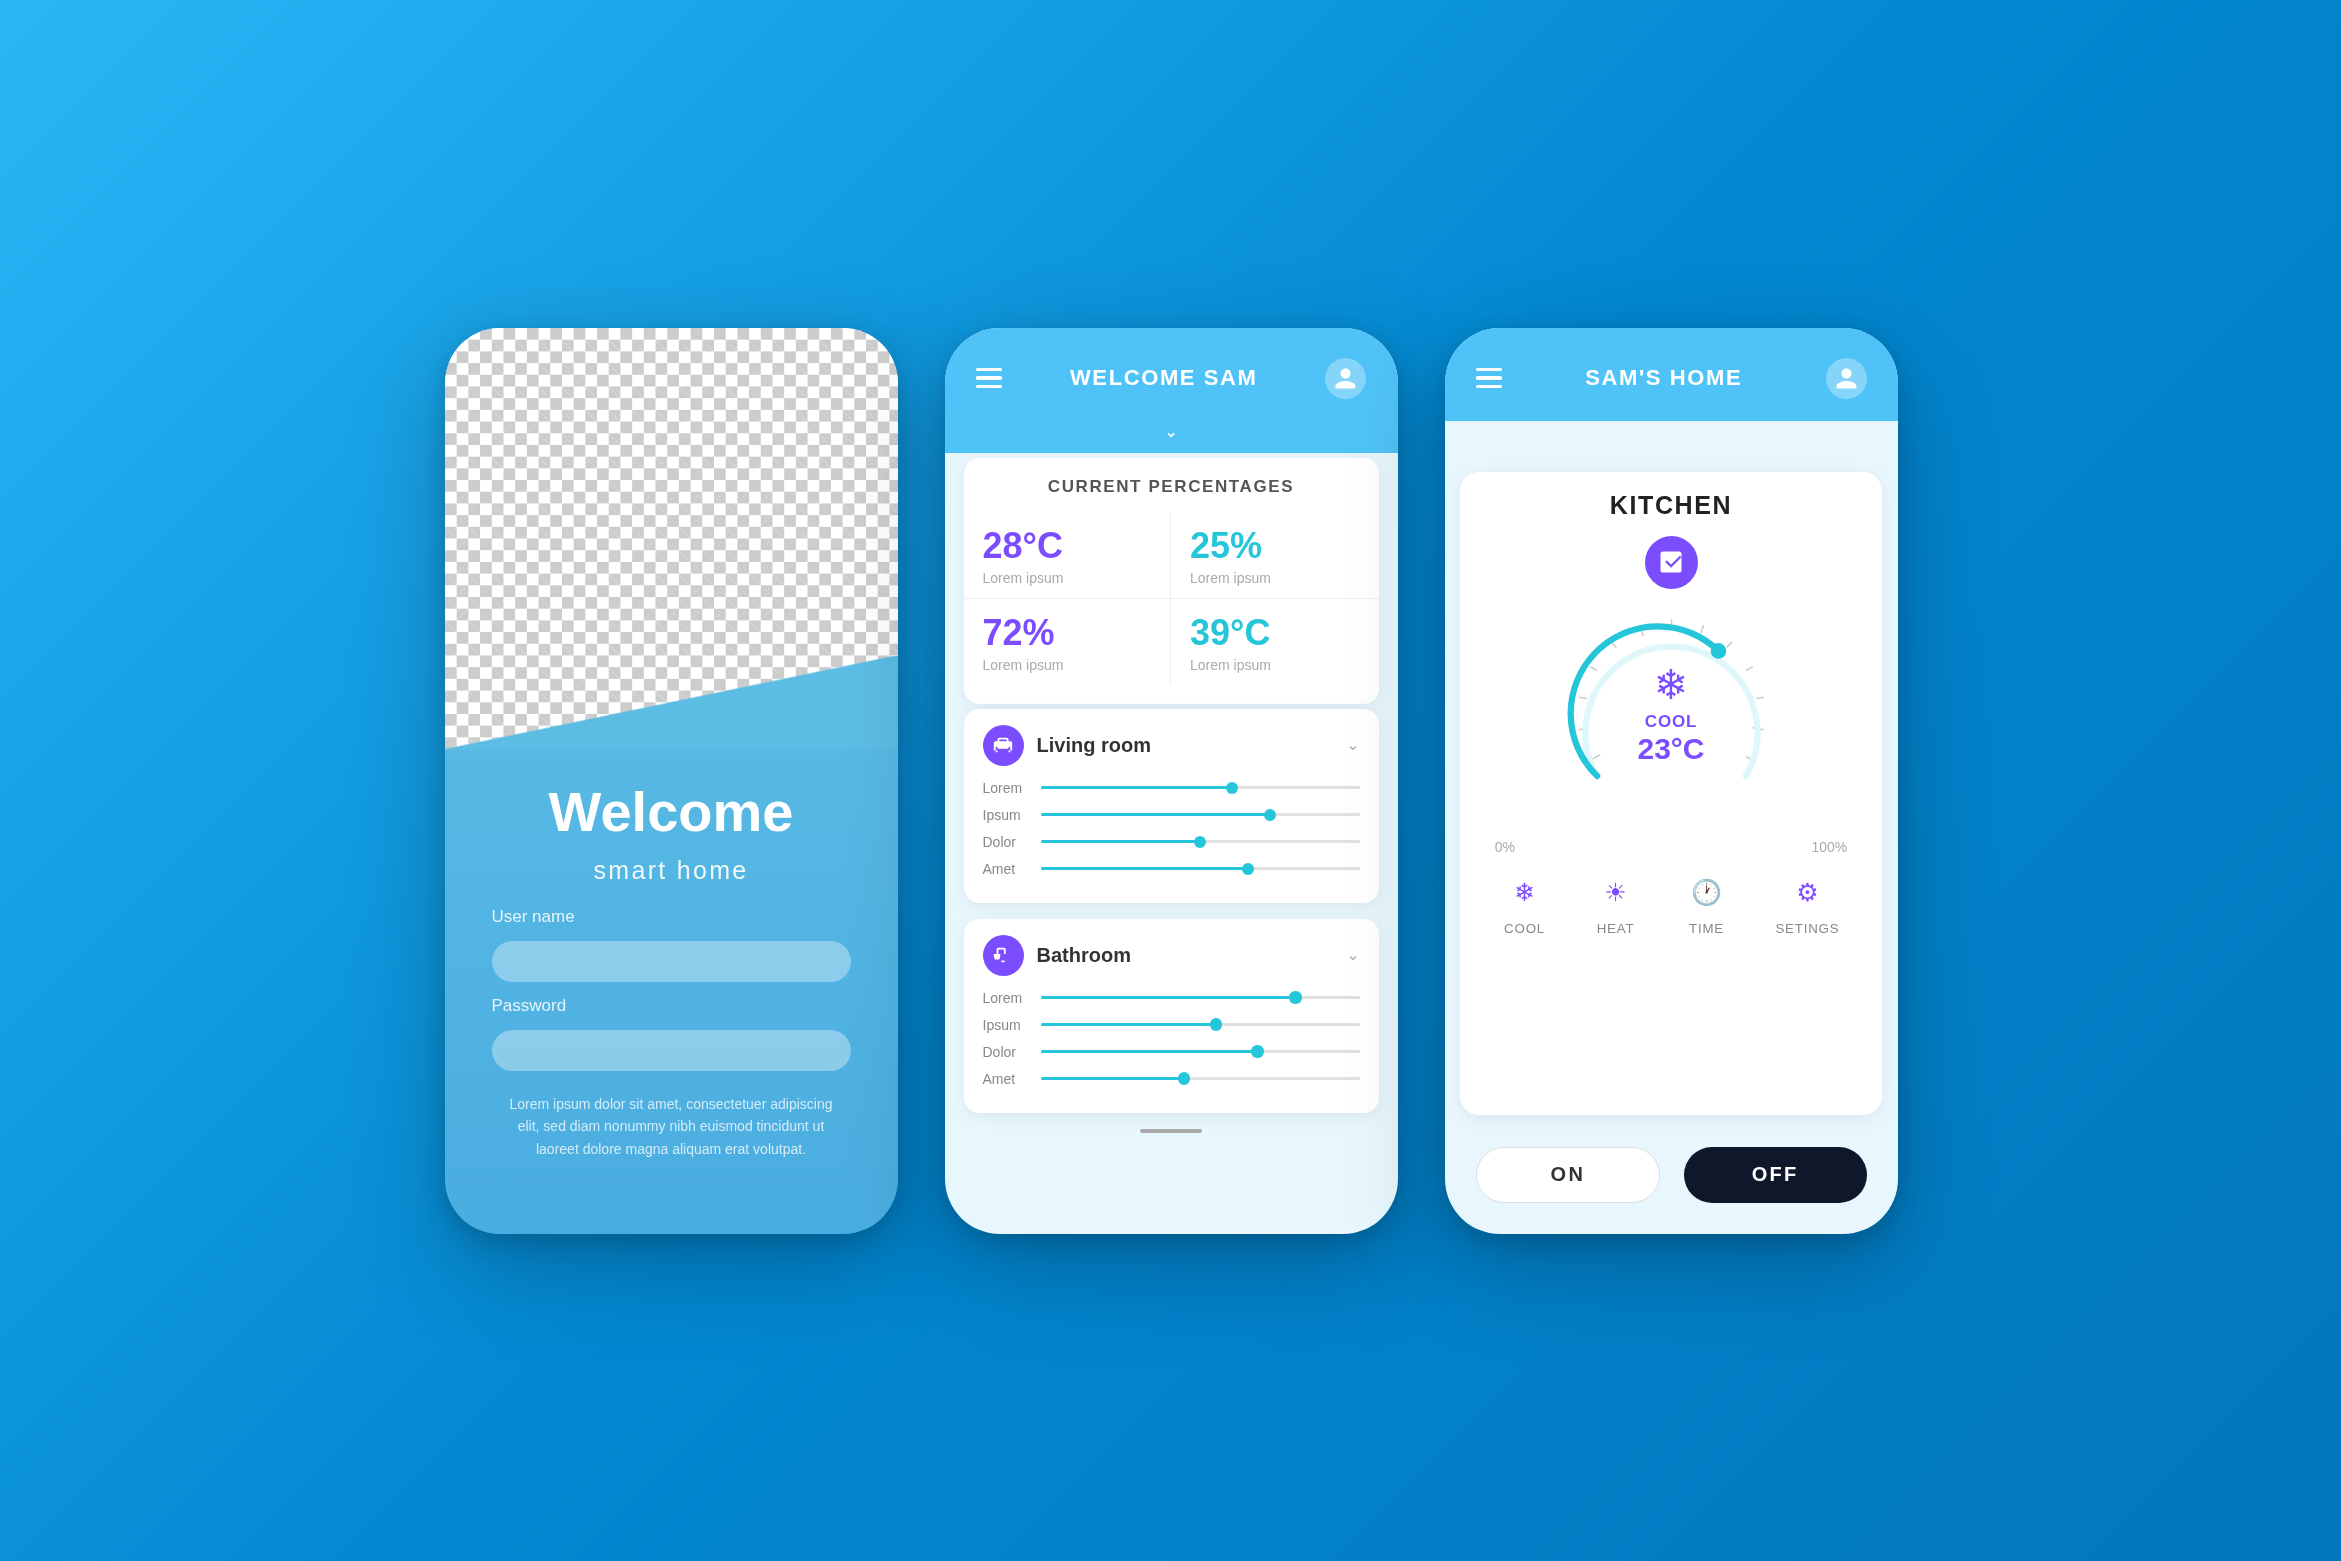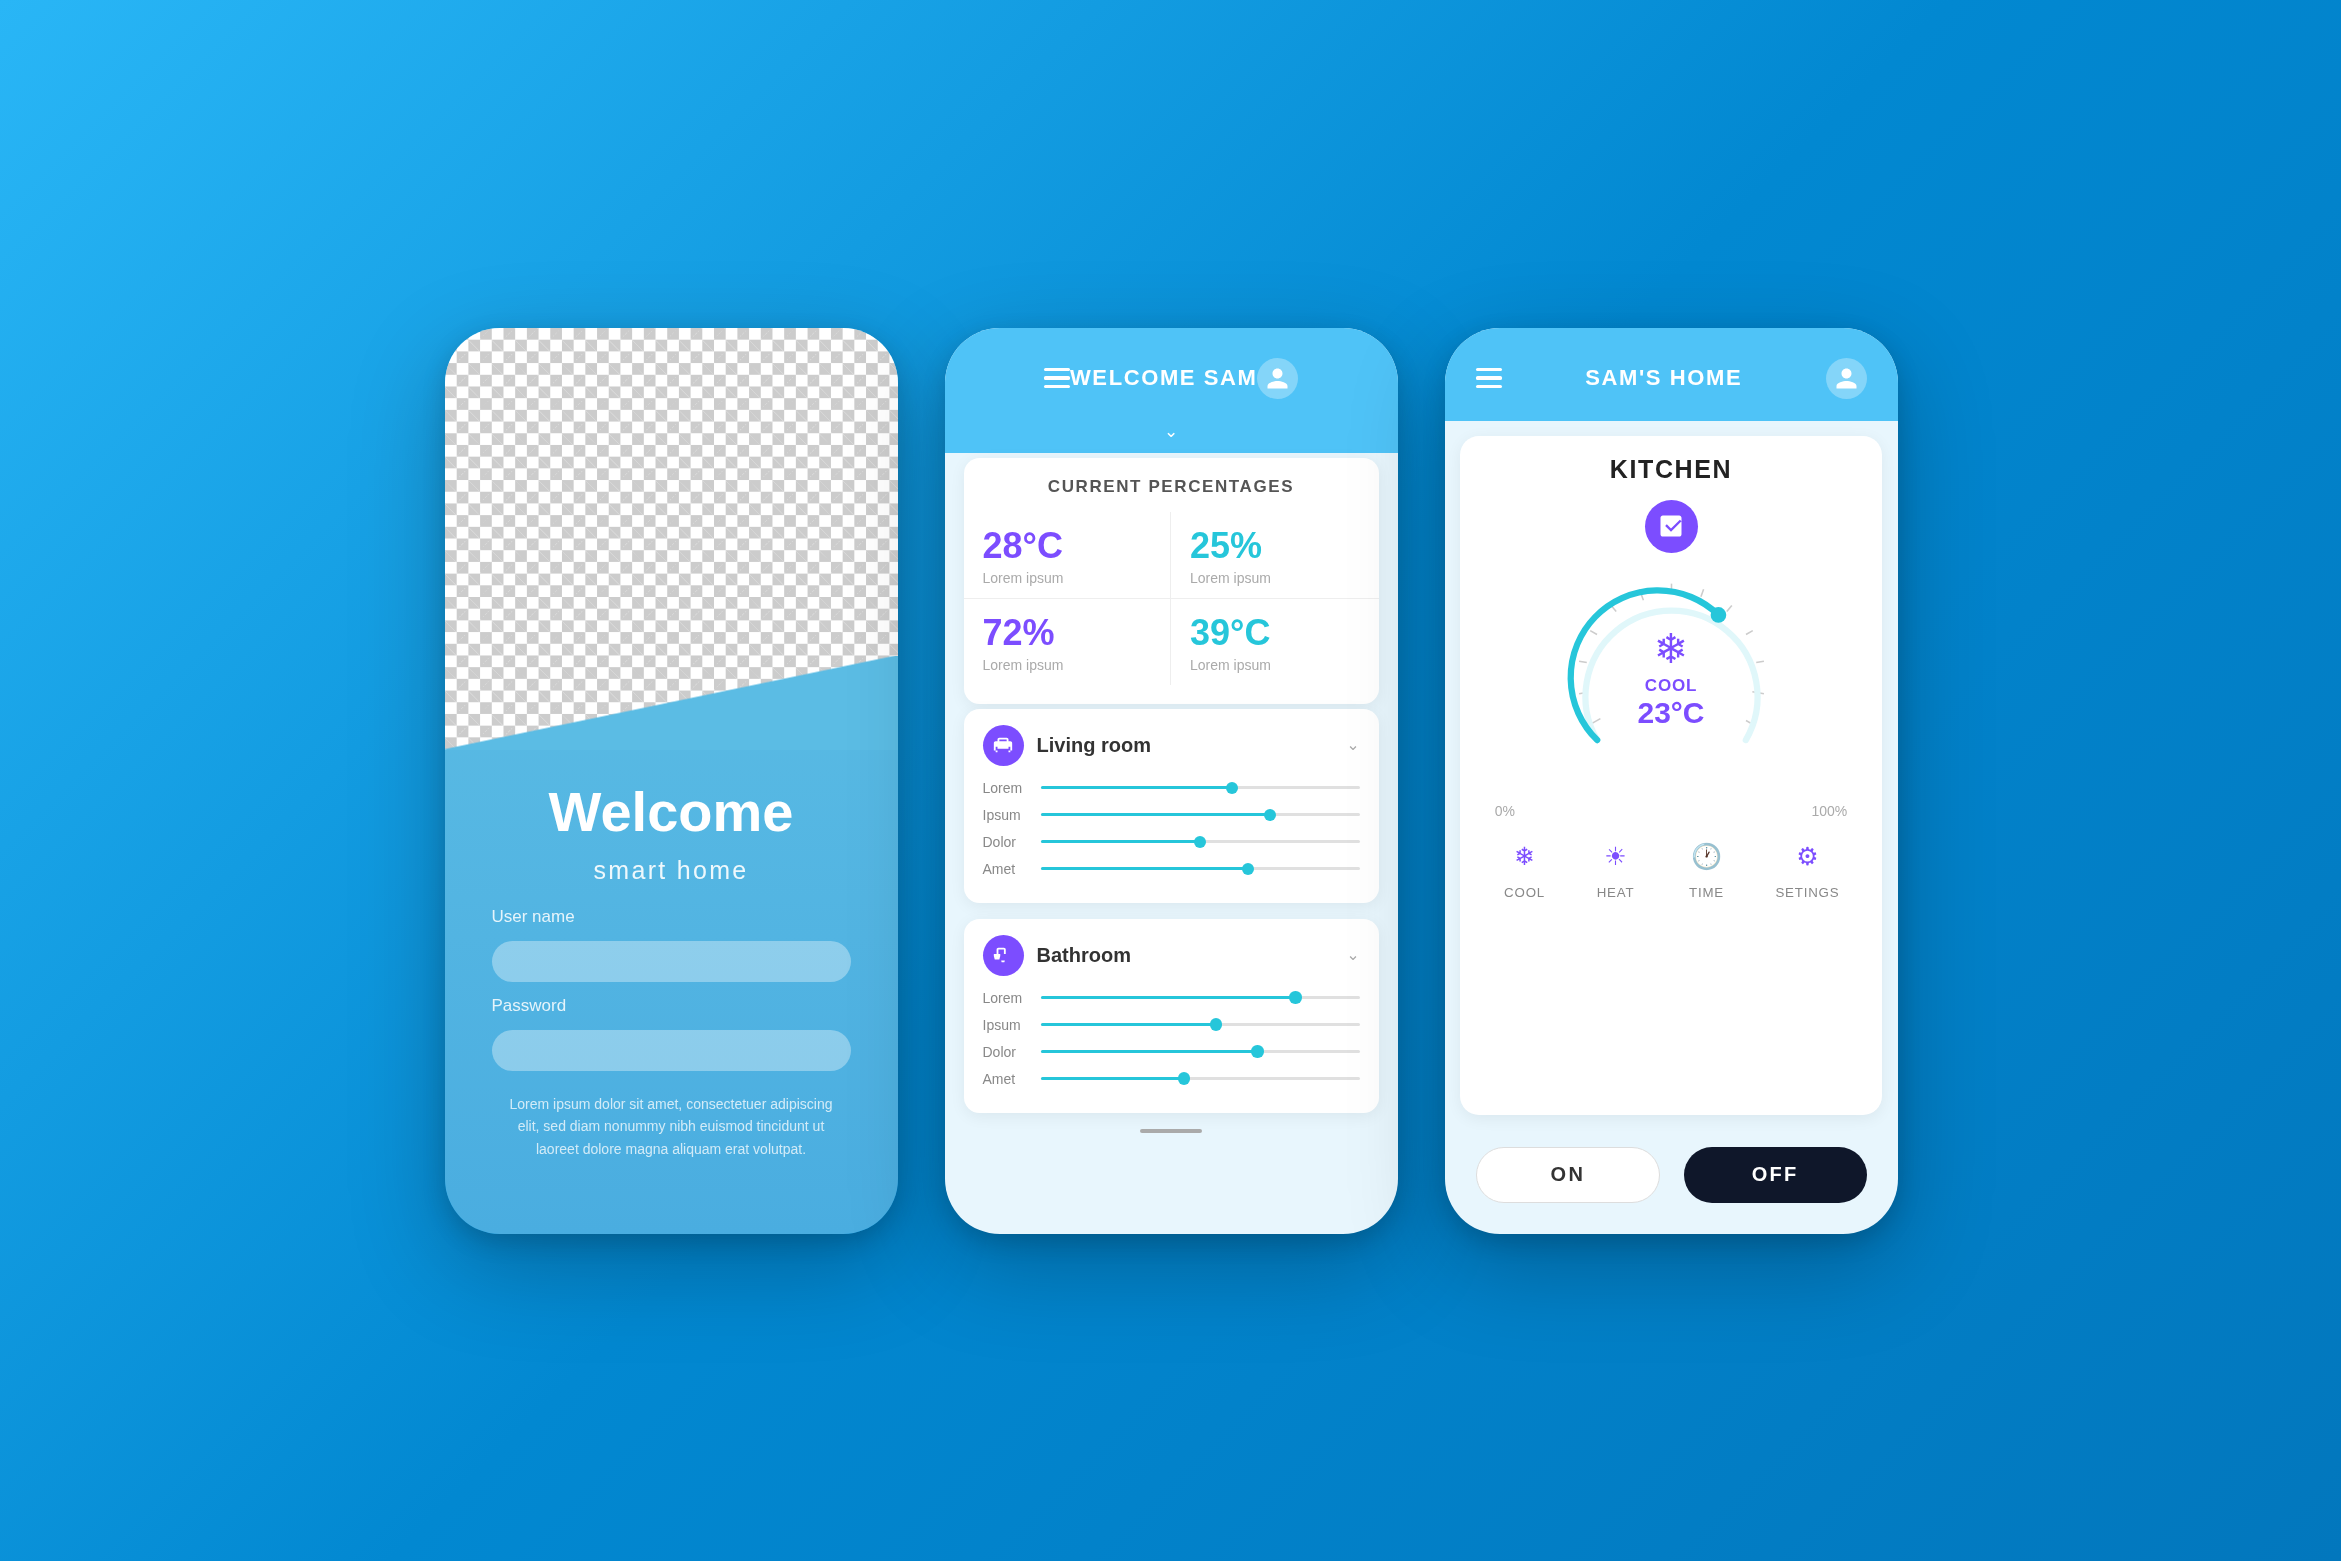--- a/index.html
+++ b/index.html
@@ -133,21 +133,21 @@
     
     .phone2 {
       background: #e8f6fd;
     }
 
     .phone2-header {
       background: #4fc3f7;
       padding: 30px 31px 22px;
       display: flex;
       align-items: center;
-      justify-content: center;
+      justify-content: space-between;
     }
 
     .hamburger-icon {
       display: flex;
       flex-direction: column;
       gap: 5.5px;
     }
 
     .hamburger-icon span {
       display: block;
@@ -321,20 +321,21 @@
       background: #26c6da;
       border-radius: 50%;
       position: absolute;
       right: -6.2px;
       top: -4.7px;
     }
 
     
     .phone3 {
       background: #e8f6fd;
+      gap: 36px;
     }
 
     .phone3-header {
       background: #4fc3f7;
       padding: 30px 31px 22px;
       display: flex;
       align-items: center;
       justify-content: space-between;
     }
 

